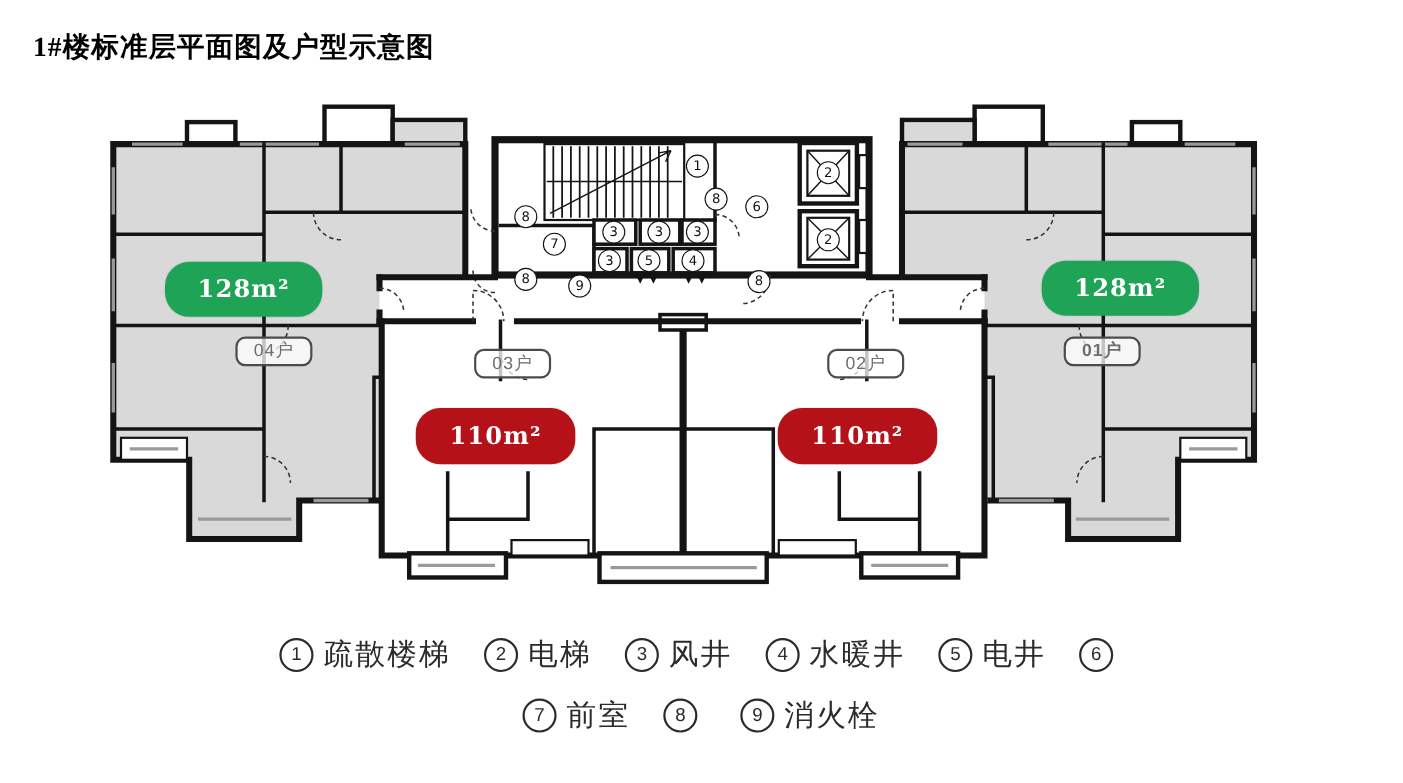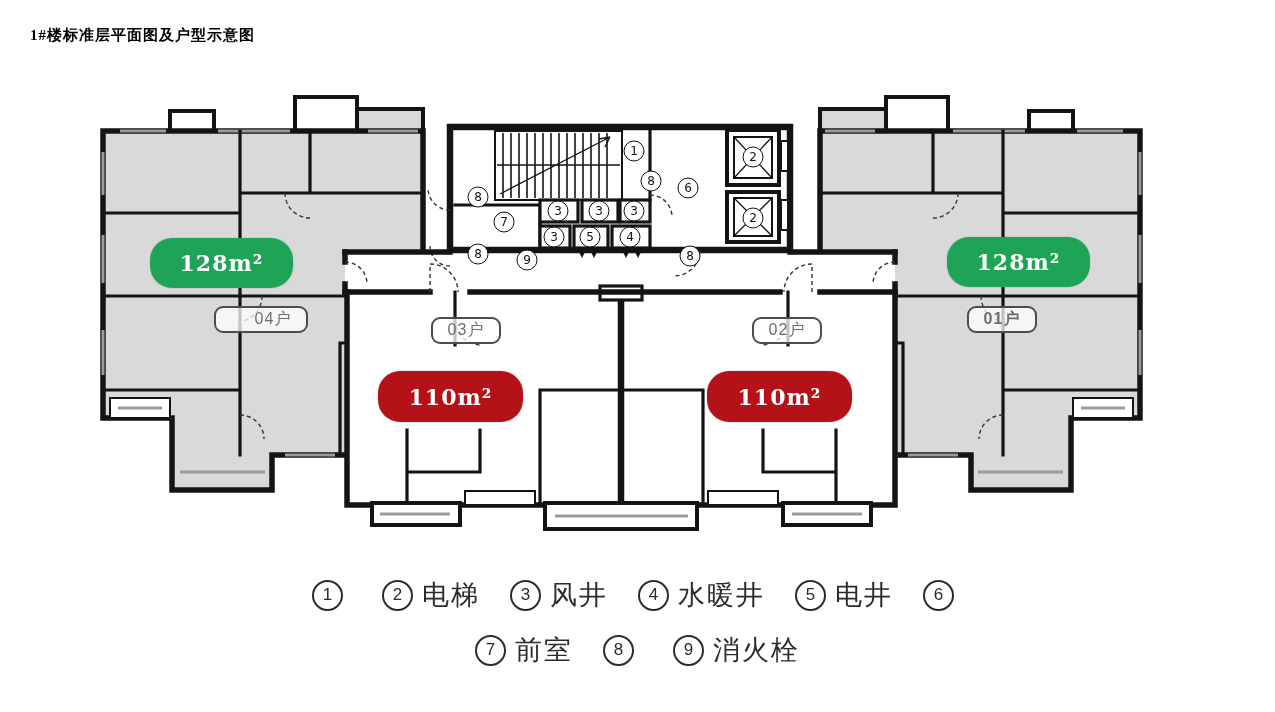--- a/index.html
+++ b/index.html
@@ -1,18 +1,18 @@
 <!DOCTYPE html>
 <html><head>
 <meta charset="utf-8">
 <style>
   html,body{margin:0;padding:0;background:#fff;}
   .page{position:relative;width:1275px;height:712px;background:#ffffff;overflow:hidden;
         font-family:"Liberation Sans",sans-serif;}
-  .title{position:absolute;left:30px;top:26px;font-size:15px;font-weight:bold;color:#000;
+  .title{position:absolute;left:30px;top:26px;font-size:25px;font-weight:bold;color:#000;
          font-family:"Liberation Serif",serif;letter-spacing:1px;}
   
   .plan-svg{position:absolute;left:0;top:0;}
   .wall2{stroke:#141414;stroke-width:2;fill:none;stroke-linecap:square;}
   .wall3{stroke:#141414;stroke-width:3.2;fill:none;stroke-linecap:square;}
   .wall4{stroke:#141414;stroke-width:4;fill:none;stroke-linecap:square;}
   .wall5{stroke:#141414;stroke-width:5.5;fill:none;stroke-linecap:square;}
   .wall6{stroke:#141414;stroke-width:6.5;fill:none;stroke-linecap:square;}
   .tread{stroke:#141414;stroke-width:1.6;fill:none;}
   .thin{stroke:#141414;stroke-width:1.3;fill:none;}
@@ -155,21 +155,21 @@
         <span>m²</span>
       </div>
       <div class="badge" style="left: 378px; top: 371px; width: 145px; height: 51px; background: rgb(180, 18, 24);">
         <span>110</span>
         <span>m²</span>
       </div>
       <div class="badge" style="left: 707px; top: 371px; width: 145px; height: 51px; background: rgb(180, 18, 24);">
         <span>110</span>
         <span>m²</span>
       </div>
-      <div class="unit-label" style="left: 214px; top: 306px; width: 66px; height: 23px; padding-left: 24px;">04户</div>
+      <div class="unit-label" style="left: 214px; top: 306px; width: 66px; height: 23px;">04户</div>
       <div class="unit-label" style="left: 431px; top: 317px; width: 66px; height: 23px;">03户</div>
       <div class="unit-label" style="left: 752px; top: 317px; width: 66px; height: 23px;">02户</div>
       <div class="unit-label" style="left: 967px; top: 306px; width: 66px; height: 23px; font-weight: bold;">01户</div>
       <div class="marker" style="left: 634px; top: 151px;">1</div>
       <div class="marker" style="left: 753px; top: 157px;">2</div>
       <div class="marker" style="left: 753px; top: 218px;">2</div>
       <div class="marker" style="left: 558px; top: 211px;">3</div>
       <div class="marker" style="left: 599px; top: 211px;">3</div>
       <div class="marker" style="left: 634px; top: 211px;">3</div>
       <div class="marker" style="left: 554px; top: 237px;">3</div>
@@ -179,20 +179,21 @@
       <div class="marker" style="left: 504px; top: 222px;">7</div>
       <div class="marker" style="left: 478px; top: 197px;">8</div>
       <div class="marker" style="left: 651px; top: 181px;">8</div>
       <div class="marker" style="left: 478px; top: 254px;">8</div>
       <div class="marker" style="left: 690px; top: 256px;">8</div>
       <div class="marker" style="left: 527px; top: 260px;">9</div>
     </div>
 
   <div class="legend legend-row1"><span class="legend-item">
         <span class="lnum">1</span>
+        <span class="llabel">疏散楼梯</span>
       </span><span class="legend-item">
         <span class="lnum">2</span>
         <span class="llabel">电梯</span>
       </span><span class="legend-item">
         <span class="lnum">3</span>
         <span class="llabel">风井</span>
       </span><span class="legend-item">
         <span class="lnum">4</span>
         <span class="llabel">水暖井</span>
       </span><span class="legend-item">

